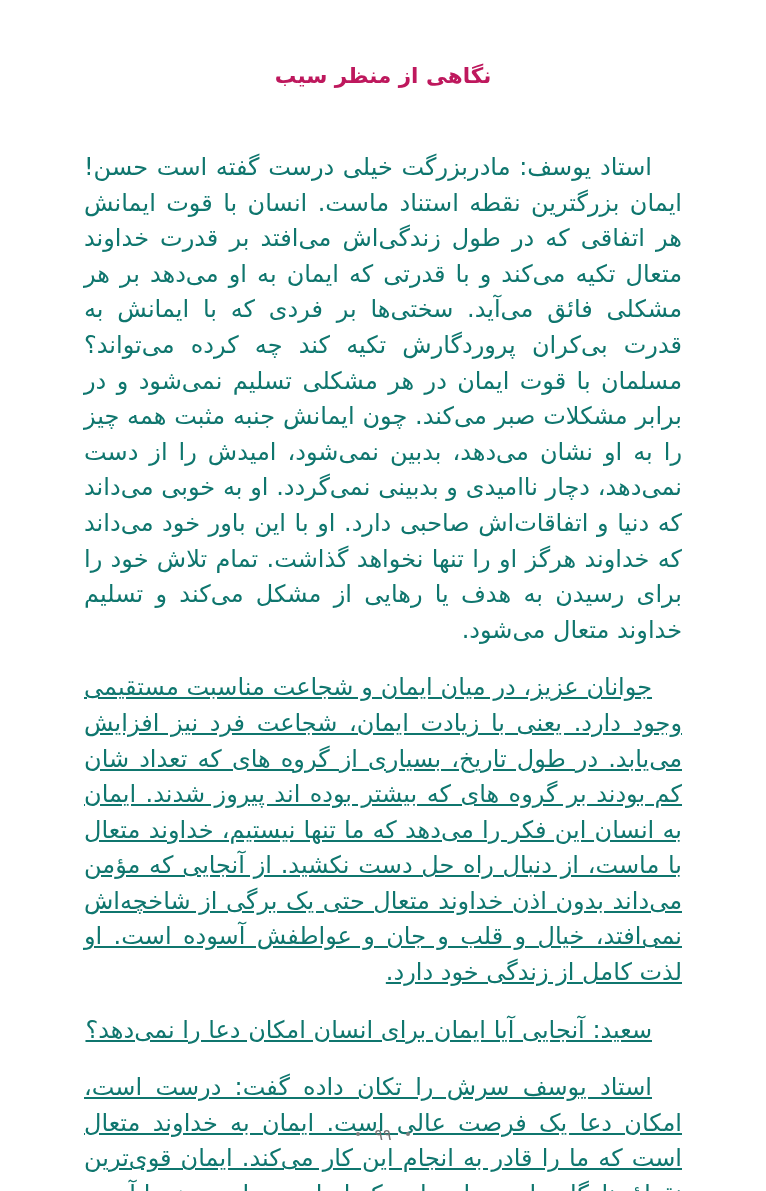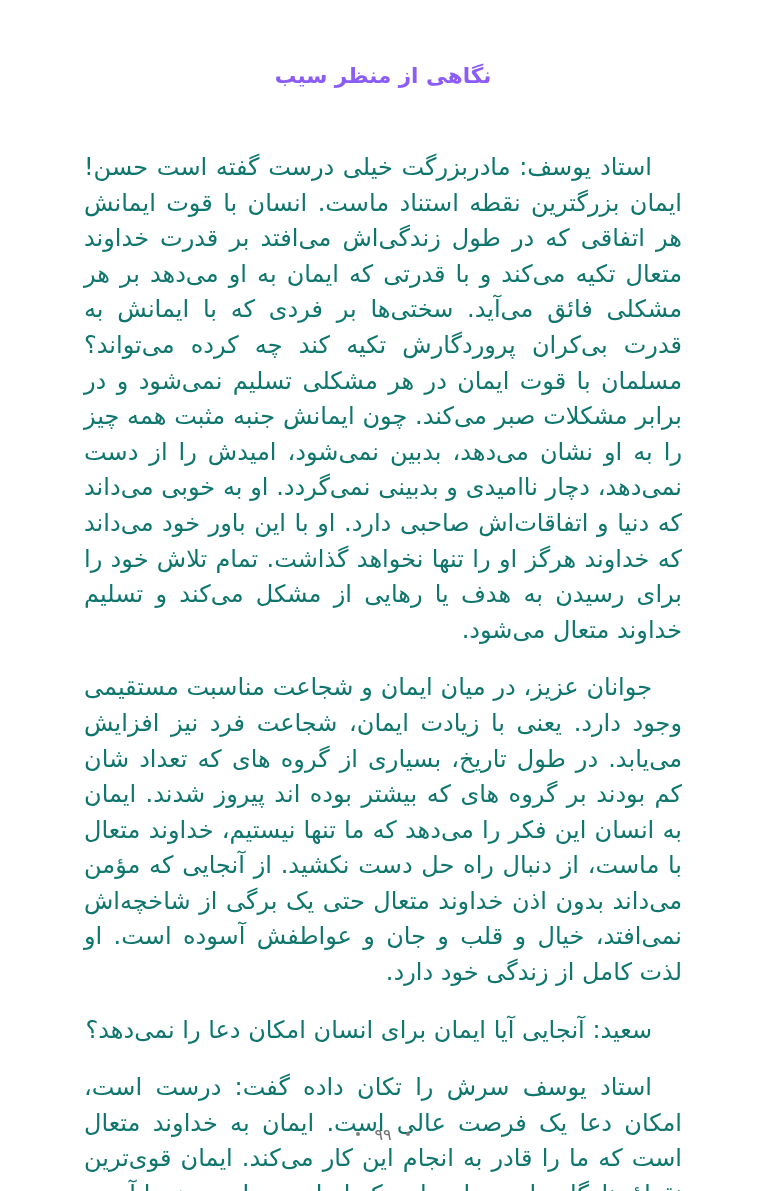--- a/index.html
+++ b/index.html
@@ -25,21 +25,21 @@
     position: absolute;
     top: 62px;
     left: 0;
     right: 0;
     text-align: center;
     direction: rtl;
   }
 
   .running-header .header-title {
     display: inline-block;
-    color: #8b5cf6;
+    color: #be185d;
     font-size: 21.5px;
     font-weight: bold;
     letter-spacing: 0.4px;
     line-height: 1.3;
     white-space: nowrap;
   }
 
   
   .text-body {
     position: absolute;
@@ -60,20 +60,21 @@
     text-align: justify;
     text-align-last: right;
   }
 
   .text-body p.para {
     text-indent: 30px;
   }
 
   .text-body p.spacer-before {
     margin-top: 22px;
+    text-decoration: underline;
   }
 
   
   .text-body p.end-left {
     text-align-last: right;
   }
 
   
   .folio {
     position: absolute;

